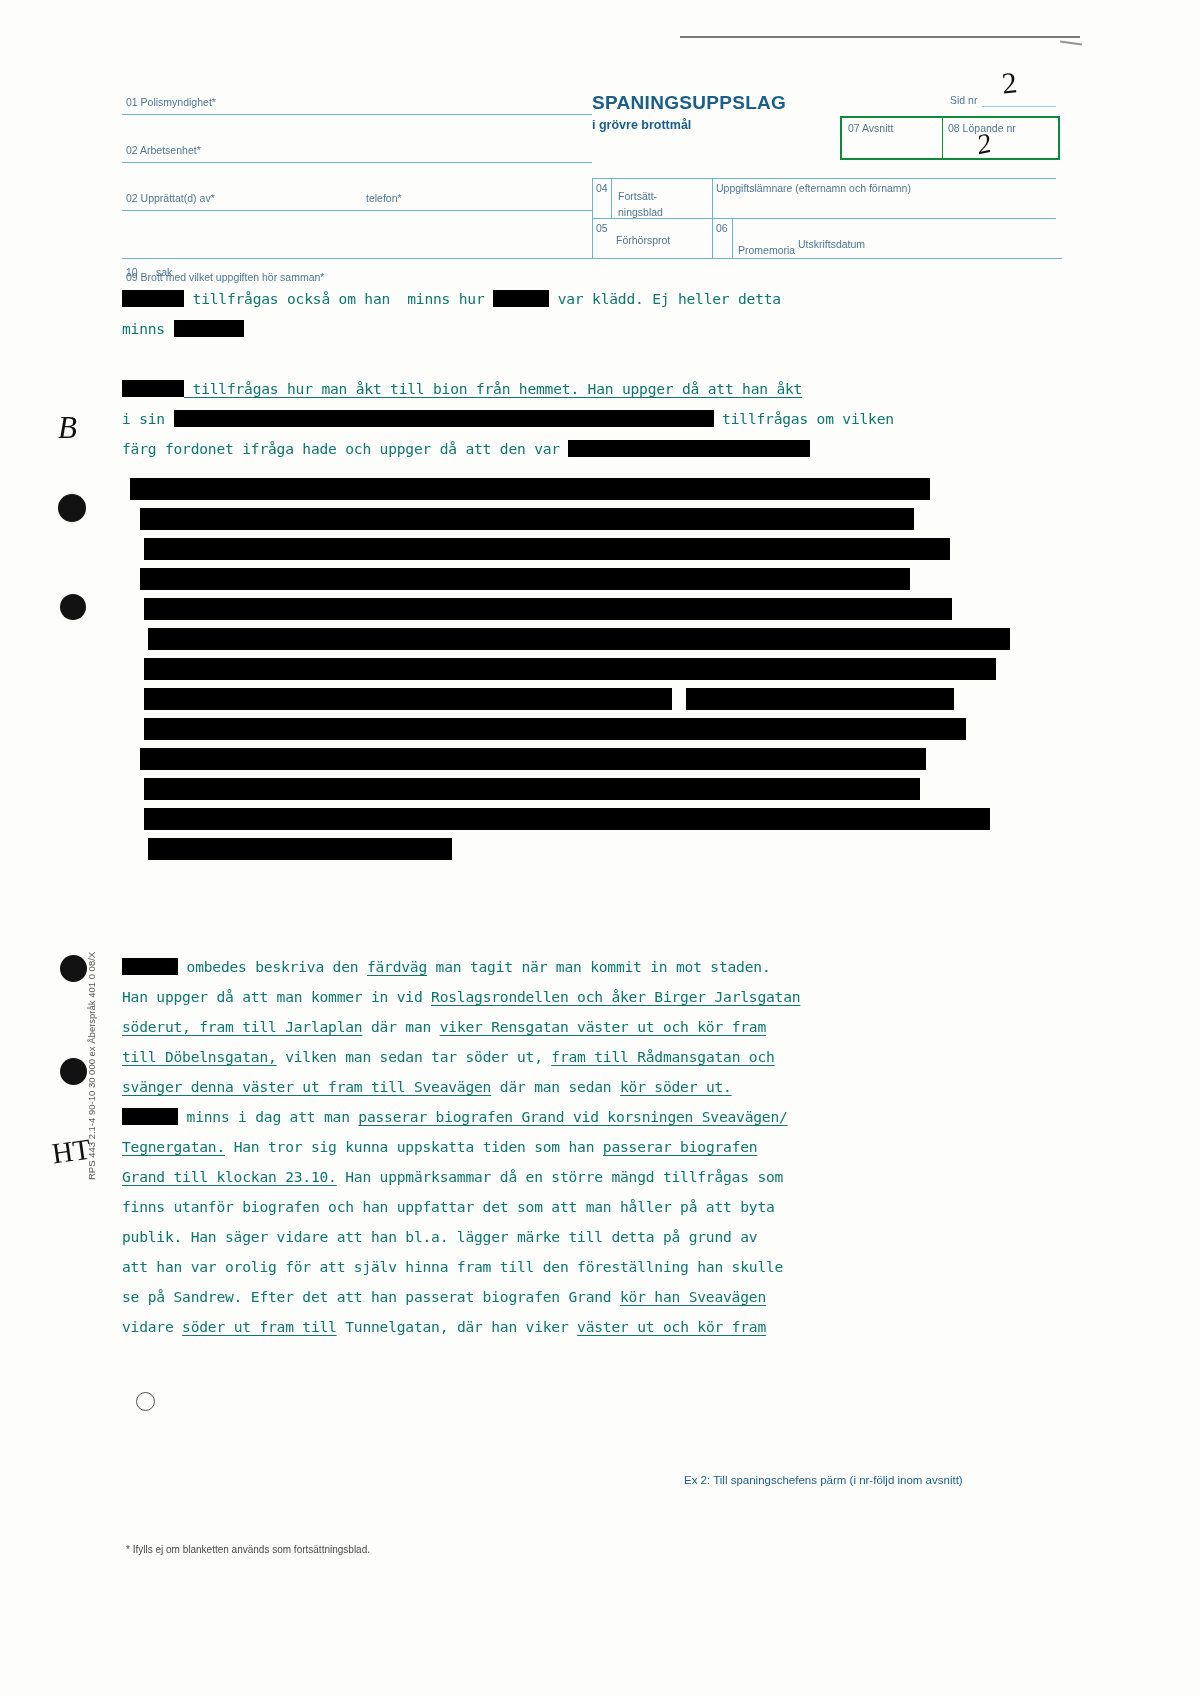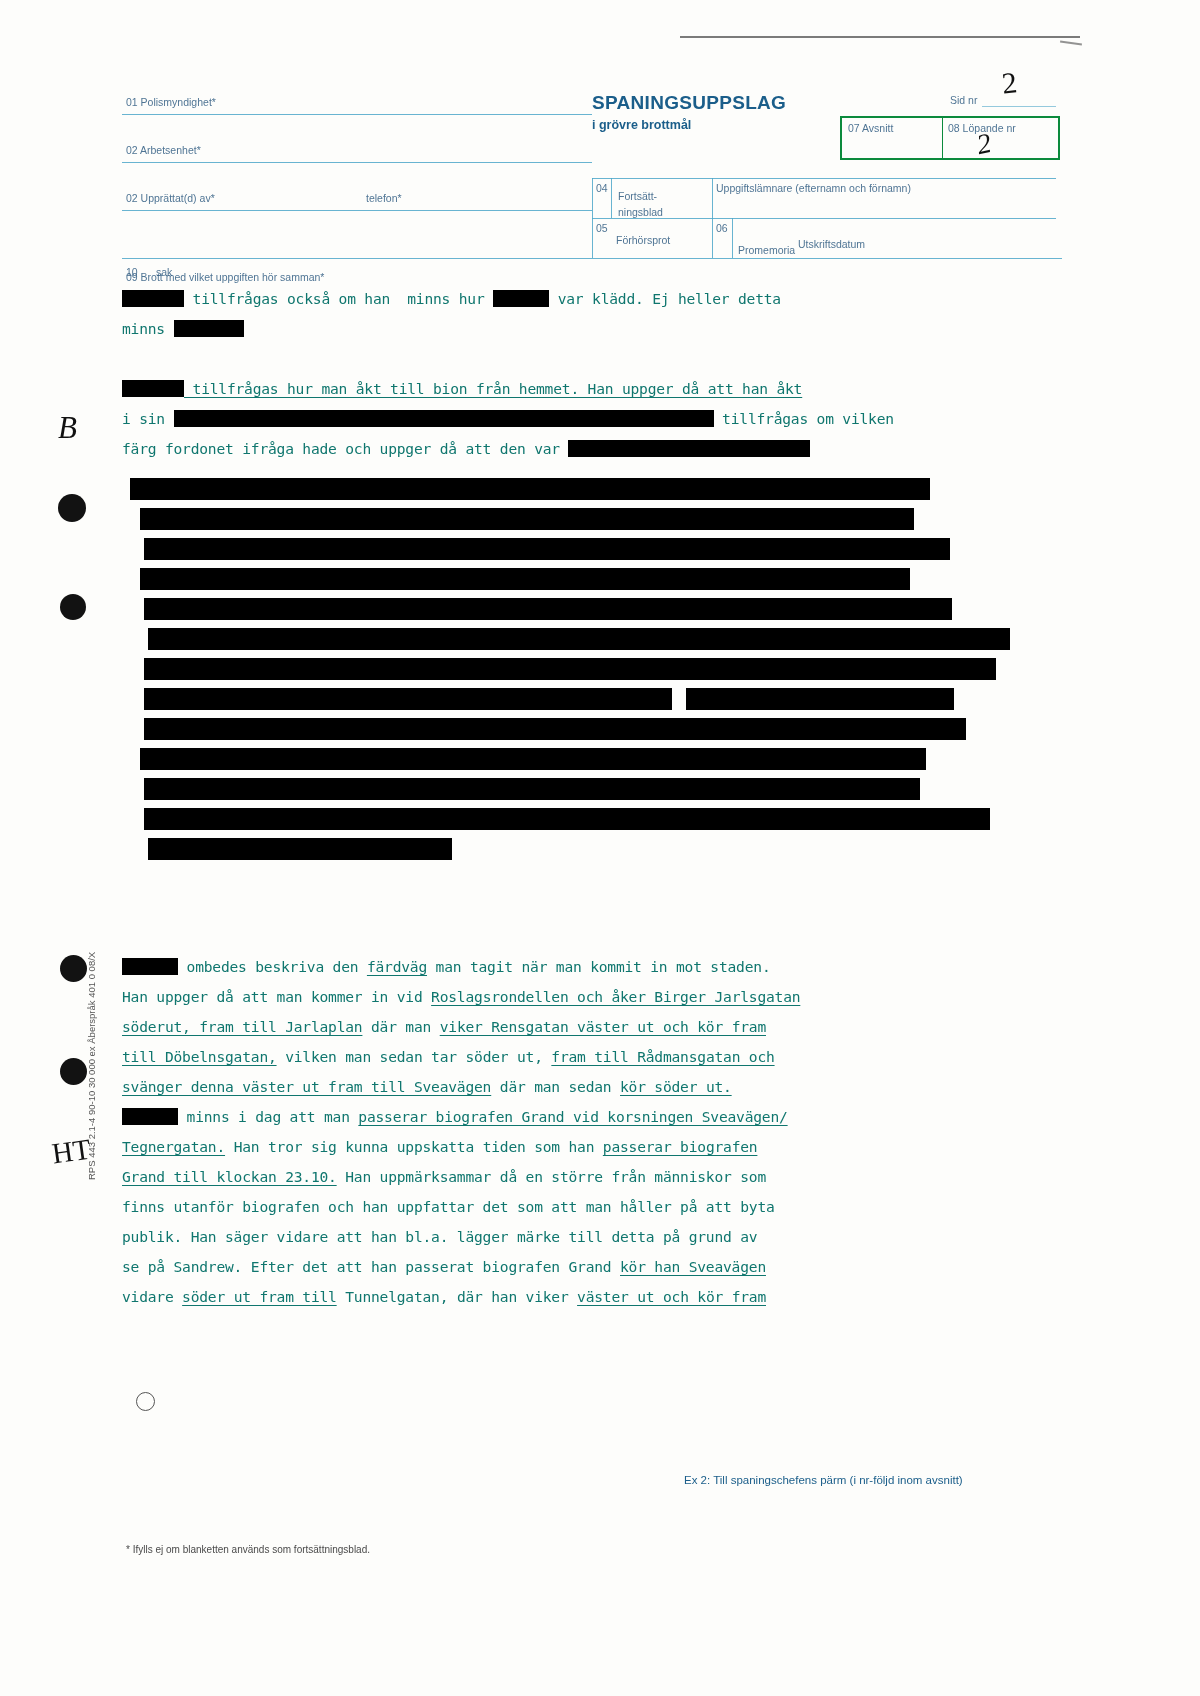--- a/index.html
+++ b/index.html
@@ -334,23 +334,24 @@
 
   <div class="doc-body" style="top:952px;">
     <div class="para" id="p3">
         <div class="line"><span class="redact" style="width: 56px;"></span><span> ombedes beskriva den </span><span class="u">färdväg</span><span> man tagit när man kommit in mot staden.</span></div>
         <div class="line"><span>Han uppger då att man kommer in vid </span><span class="u">Roslagsrondellen och åker Birger Jarlsgatan</span></div>
         <div class="line"><span class="u">söderut, fram till Jarlaplan</span><span> där man </span><span class="u">viker Rensgatan väster ut och kör fram</span></div>
         <div class="line"><span class="u">till Döbelnsgatan,</span><span> vilken man sedan tar söder ut, </span><span class="u">fram till Rådmansgatan och</span></div>
         <div class="line"><span class="u">svänger denna väster ut fram till Sveavägen</span><span> där man sedan </span><span class="u">kör söder ut.</span></div>
         <div class="line"><span class="redact" style="width: 56px;"></span><span> minns i dag att man </span><span class="u">passerar biografen Grand vid korsningen Sveavägen/</span></div>
         <div class="line"><span class="u">Tegnergatan.</span><span> Han tror sig kunna uppskatta tiden som han </span><span class="u">passerar biografen</span></div>
-        <div class="line"><span class="u">Grand till klockan 23.10.</span><span> Han uppmärksammar då en större från människor som</span></div>
+        <div class="line"><span class="u">Grand till klockan 23.10.</span><span> Han uppmärksammar då en större mängd tillfrågas som</span></div>
         <div class="line"><span>finns utanför biografen och han uppfattar det som att man håller på att byta</span></div>
         <div class="line"><span>publik. Han säger vidare att han bl.a. lägger märke till detta på grund av</span></div>
+        <div class="line"><span>att han var orolig för att själv hinna fram till den föreställning han skulle</span></div>
         <div class="line"><span>se på Sandrew. Efter det att han passerat biografen Grand </span><span class="u">kör han Sveavägen</span></div>
         <div class="line"><span>vidare </span><span class="u">söder ut fram till</span><span> Tunnelgatan, där han viker </span><span class="u">väster ut och kör fram</span></div>
       </div>
   </div>
 
   <div class="footnote">* Ifylls ej om blanketten används som fortsättningsblad.</div>
   <div class="footer-right">Ex 2: Till spaningschefens pärm (i nr-följd inom avsnitt)</div>
 
 </div>
 

